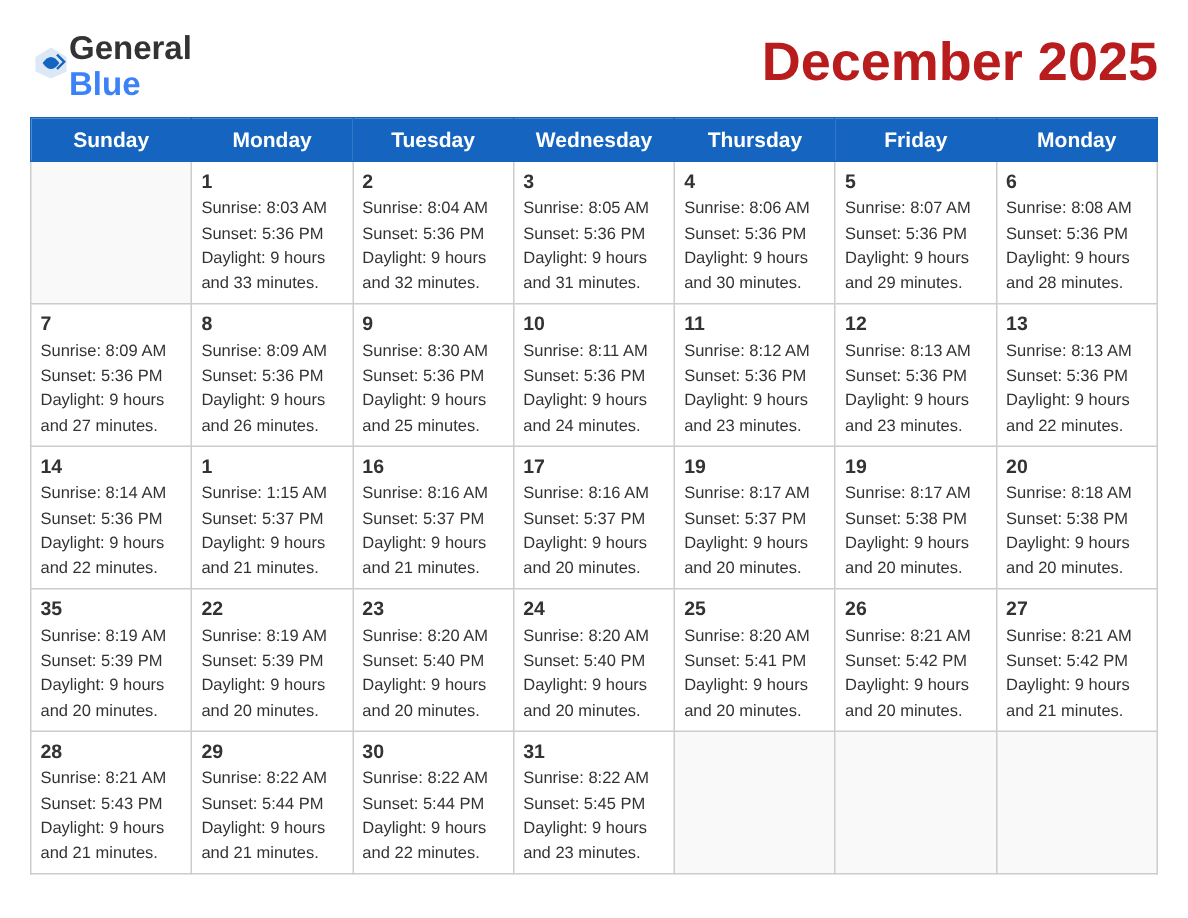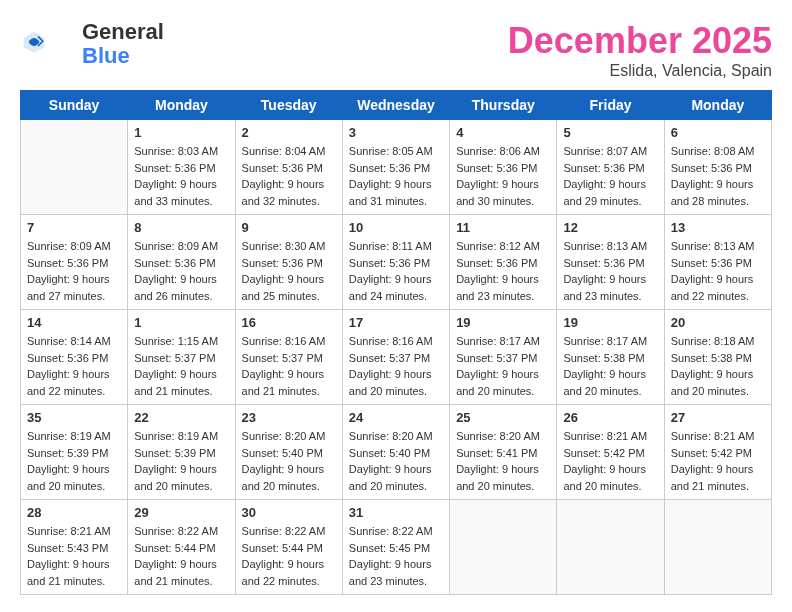--- a/index.html
+++ b/index.html
@@ -17,36 +17,35 @@
       margin-bottom: 10px;
     }
     .logo {
       display: flex;
       align-items: center;
     }
     .logo-text {
       font-size: 22px;
       font-weight: bold;
       line-height: 1.1;
-      margin-left: 36px;
     }
     .logo-text .general { color: #333; }
     .logo-text .blue { color: #3b82f6; }
     .logo-icon {
       width: 24px;
       height: 24px;
       margin-left: 2px;
     }
     .title-area {
       text-align: right;
     }
     .month-year {
       font-size: 36px;
       font-weight: bold;
-      color: #ec4899;
+      color: #b91c1c;
     }
     .location {
       font-size: 16px;
       color: #444;
     }
     .calendar {
       width: 100%;
       border-collapse: collapse;
       border: 1px solid #ccc;
     }
@@ -88,21 +87,20 @@
         <path d="M20 8 L26 14 L20 20" fill="none" stroke="#1565c0" stroke-width="2"></path>
       </svg>
     </div>
     <div class="logo-text">
       <span class="general">General</span><br>
       <span class="blue">Blue</span>
     </div>
   </div>
   <div class="title-area">
     <div class="month-year">December 2025</div>
-    <div class="location">Eslida, Valencia, Spain</div>
   </div>
 </div>
 
 <table class="calendar">
   <thead>
     <tr>
     <th>Sunday</th>
         <th>Monday</th>
         <th>Tuesday</th>
         <th>Wednesday</th>

